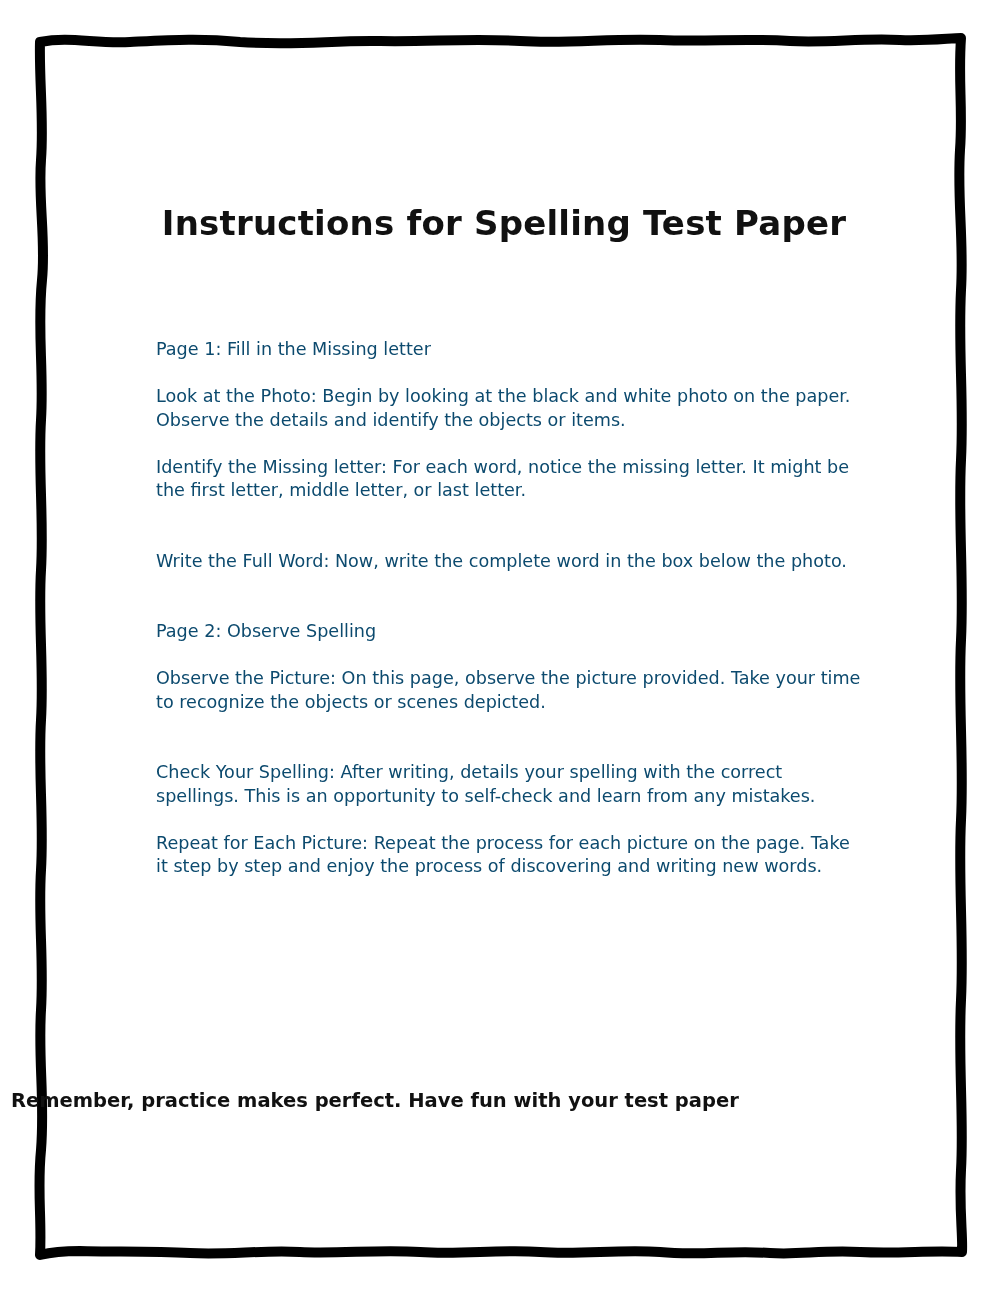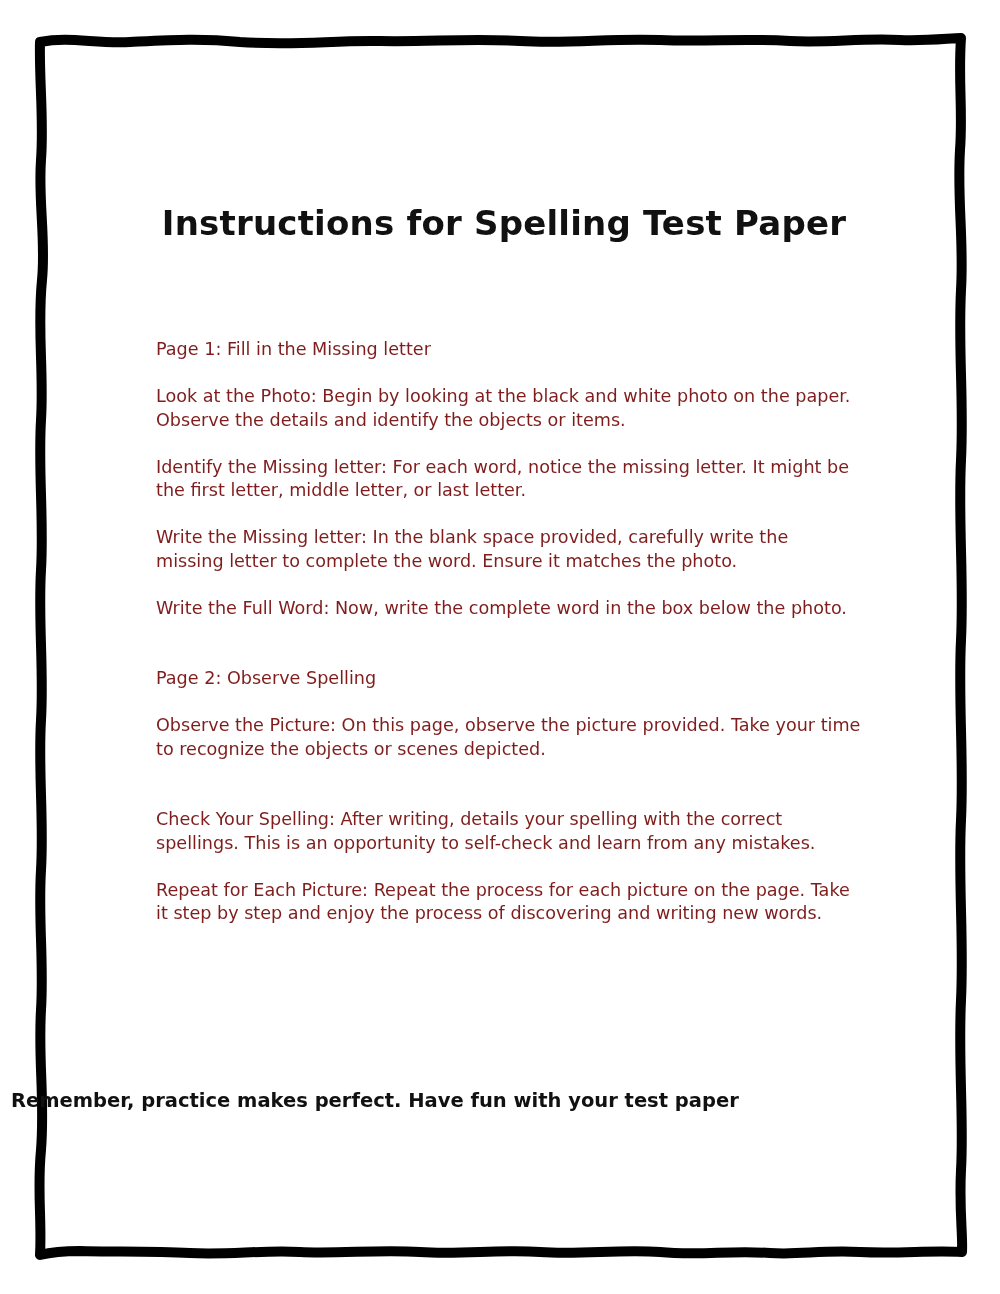--- a/index.html
+++ b/index.html
@@ -6,21 +6,21 @@
   body { width: 1000px; height: 1294px; position: relative; overflow: hidden; }
   .frame { position: absolute; left: 0; top: 0; width: 1000px; height: 1294px; pointer-events: none; }
   .title {
     position: absolute; left: 4px; width: 1000px; top: 203px; text-align: center;
     font-family: "DejaVu Sans", sans-serif; font-weight: bold; font-size: 34px;
     color: #111; letter-spacing: 0.2px;
   }
   .content {
     position: absolute; left: 156px; top: 338px; width: 740px;
     font-family: "DejaVu Sans", sans-serif; font-size: 17.6px; line-height: 23.5px;
-    color: #7f1d1d;
+    color: #0c4a6e;
   }
   .content p { margin: 0; }
   .line { display: block; white-space: nowrap; }
   .section-head { }
   .gap { height: 23.5px; }
   .gap2 { height: 47px; }
   .footer {
     position: absolute; left: 0; width: 1000px; top: 1089px; text-align: left;
     font-family: "DejaVu Sans", sans-serif; font-weight: bold; font-size: 19.5px;
     color: #111;
@@ -58,24 +58,20 @@
     <span class="line">Observe the details and identify the objects or items.</span>
   </p>
   <div class="gap"></div>
 
   <p>
     <span class="line">Identify the Missing letter: For each word, notice the missing letter. It might be</span>
     <span class="line">the first letter, middle letter, or last letter.</span>
   </p>
   <div class="gap"></div>
 
-  <p>
-    <span class="line">Write the Missing letter: In the blank space provided, carefully write the</span>
-    <span class="line">missing letter to complete the word. Ensure it matches the photo.</span>
-  </p>
   <div class="gap"></div>
 
   <p>
     <span class="line">Write the Full Word: Now, write the complete word in the box below the photo.</span>
   </p>
   <div class="gap2"></div>
 
   <p class="line section-head">Page 2: Observe Spelling</p>
   <div class="gap"></div>
 

